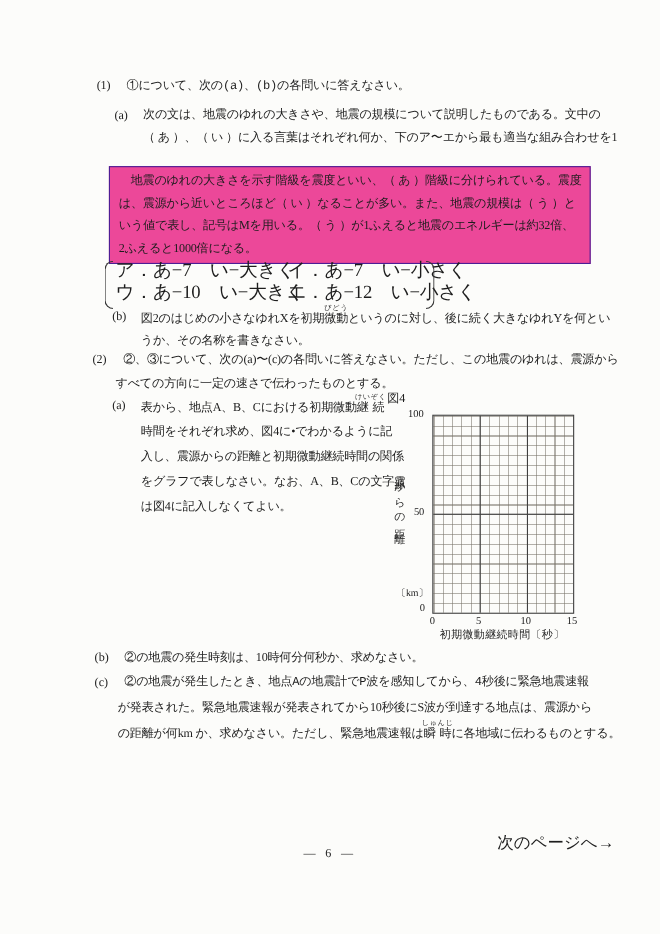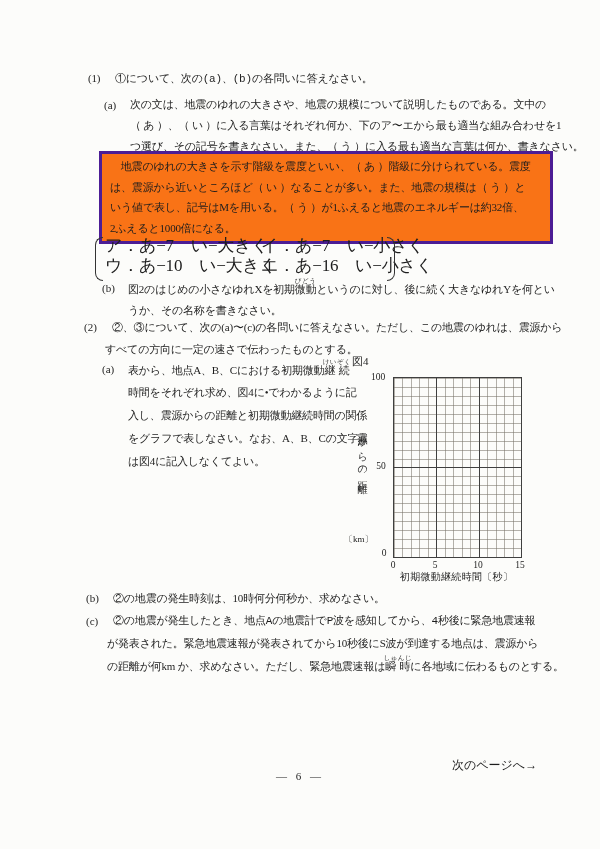--- a/index.html
+++ b/index.html
@@ -16,21 +16,21 @@
   .q1h { left:88px; top:67px; }
   .q1h .htext { margin-left:27px;font-family:Liberation Mono, monospace; }
 
   
   .q1a { left:104px; top:94px; }
   .q1a .line { margin-left:26px; line-height:21px; height:21px; }
 
   
   .infobox {
     left:99px; top:151px; width:424px;
-    border:3px solid #4c1d95; padding:2px 16px 3px 8px; background:#f97316;
+    border:1px solid #4c1d95; padding:2px 4px 3px 8px; background:#ec4899;
   }
   .infobox .line { line-height:20.5px; height:20.5px; }
 
   
   .choices { left:105px; top:236px; width:300px; }
   .choices .row { line-height:20px; height:20px; white-space:nowrap; font-size:17px; letter-spacing:-0.2px; }
   .chcell { display:inline-block; }
   .chcell.c1 { width:152px; }
   .brk { position:absolute; width:7px; height:42px; top:1px; }
   .brk-l { left:-10px; border:1.4px solid #333; border-right:0; border-radius:8px 0 0 8px; }
@@ -58,68 +58,67 @@
     border:1.2px solid #3f3f3f; background-color:#fcfcfa;
     background-image:
       repeating-linear-gradient(to right,  rgba(118,113,103,0.55) 0 1px, transparent 1px 8.467px),
       repeating-linear-gradient(to bottom, rgba(118,113,103,0.55) 0 1px, transparent 1px 8.95px);
   }
   .vmaj { position:absolute; top:0; bottom:0; width:1.2px; background:#3f3f3f; }
   .hmaj { position:absolute; left:0; right:0; height:1.2px; background:#3f3f3f; }
   .ytick { position:absolute; font-size:9.5px; text-align:center; line-height:10px; }
   .xtick { position:absolute; font-size:9.5px; width:16px; text-align:center; line-height:10px; }
   .yaxis-title { position:absolute; left:355px; top:424px; writing-mode:vertical-rl; font-size:10px; letter-spacing:3px; }
-  .yaxis-unit { position:absolute; left:344px; top:533px; font-size:9px; }
+  .yaxis-unit { position:absolute; left:360px; top:533px; font-size:9px; }
   .xaxis-title { position:absolute; left:391px; top:570px; width:131px; text-align:center; font-size:10px; letter-spacing:0.3px; }
 
   
   .q2b { left:86px; top:587px; }
   .q2b .line { margin-left:27px; }
   .q2c { left:86px; top:610px; }
   .q2c .l1 { margin-left:27px;font-family:Liberation Mono, monospace; }
   .q2c .lc { margin-left:21px;font-family:Liberation Serif, serif; }
 
   
-  .next-page { left:452px; top:757px; font-size:12px; white-space:nowrap; }
+  .next-page { left:452px; top:757px; font-size:15px; white-space:nowrap; }
   .page-num { left:0; top:770px; width:600px; text-align:center; font-size:11px; letter-spacing:3px; }
 </style>
 </head>
 <body>
 
 <div class="page">
 
   <div class="blk q1h line">
     <span class="plabel">(1)</span>
     <span class="htext" style="margin-left:27px;">①について、次の(a)、(b)の各問いに答えなさい。</span>
   </div>
 
   <div class="blk q1a">
     <span class="plabel">(a)</span>
     <div class="line">次の文は、地震のゆれの大きさや、地震の規模について説明したものである。文中の</div>
     <div class="line">（ あ ）、（ い ）に入る言葉はそれぞれ何か、下のア〜エから最も適当な組み合わせを1</div>
-    <div class="line">つ選び、その記号を書きなさい。また、（ う ）に入る最も適当な言葉は何か、書きなさい。</div>
   </div>
 
   <div class="blk infobox">
     <div class="line">　地震のゆれの大きさを示す階級を震度といい、（ あ ）階級に分けられている。震度</div>
     <div class="line">は、震源から近いところほど（ い ）なることが多い。また、地震の規模は（ う ）と</div>
     <div class="line">いう値で表し、記号はMを用いる。（ う ）が1ふえると地震のエネルギーは約32倍、</div>
     <div class="line">2ふえると1000倍になる。</div>
   </div>
 
   <div class="blk choices">
     <span class="brk brk-l"></span>
     <span class="brk brk-r"></span>
     <div class="row">
       <span class="chcell c1">ア．あ−7　い−大きく</span>
       <span class="chcell">イ．あ−7　い−小さく</span>
     </div>
     <div class="row">
       <span class="chcell c1">ウ．あ−10　い−大きく</span>
-      <span class="chcell">エ．あ−16　い−小さく</span>
+      <span class="chcell">エ．あ−12　い−小さく</span>
     </div>
   </div>
 
   <div class="blk q1b">
     <span class="plabel">(b)</span>
     <div class="line"><span>図2のはじめの小さなゆれXを初期</span><ruby><span>微動</span><rt>びどう</rt></ruby><span>というのに対し、後に続く大きなゆれYを何とい</span></div>
     <div class="line">うか、その名称を書きなさい。</div>
   </div>
 
   <div class="blk q2h">

